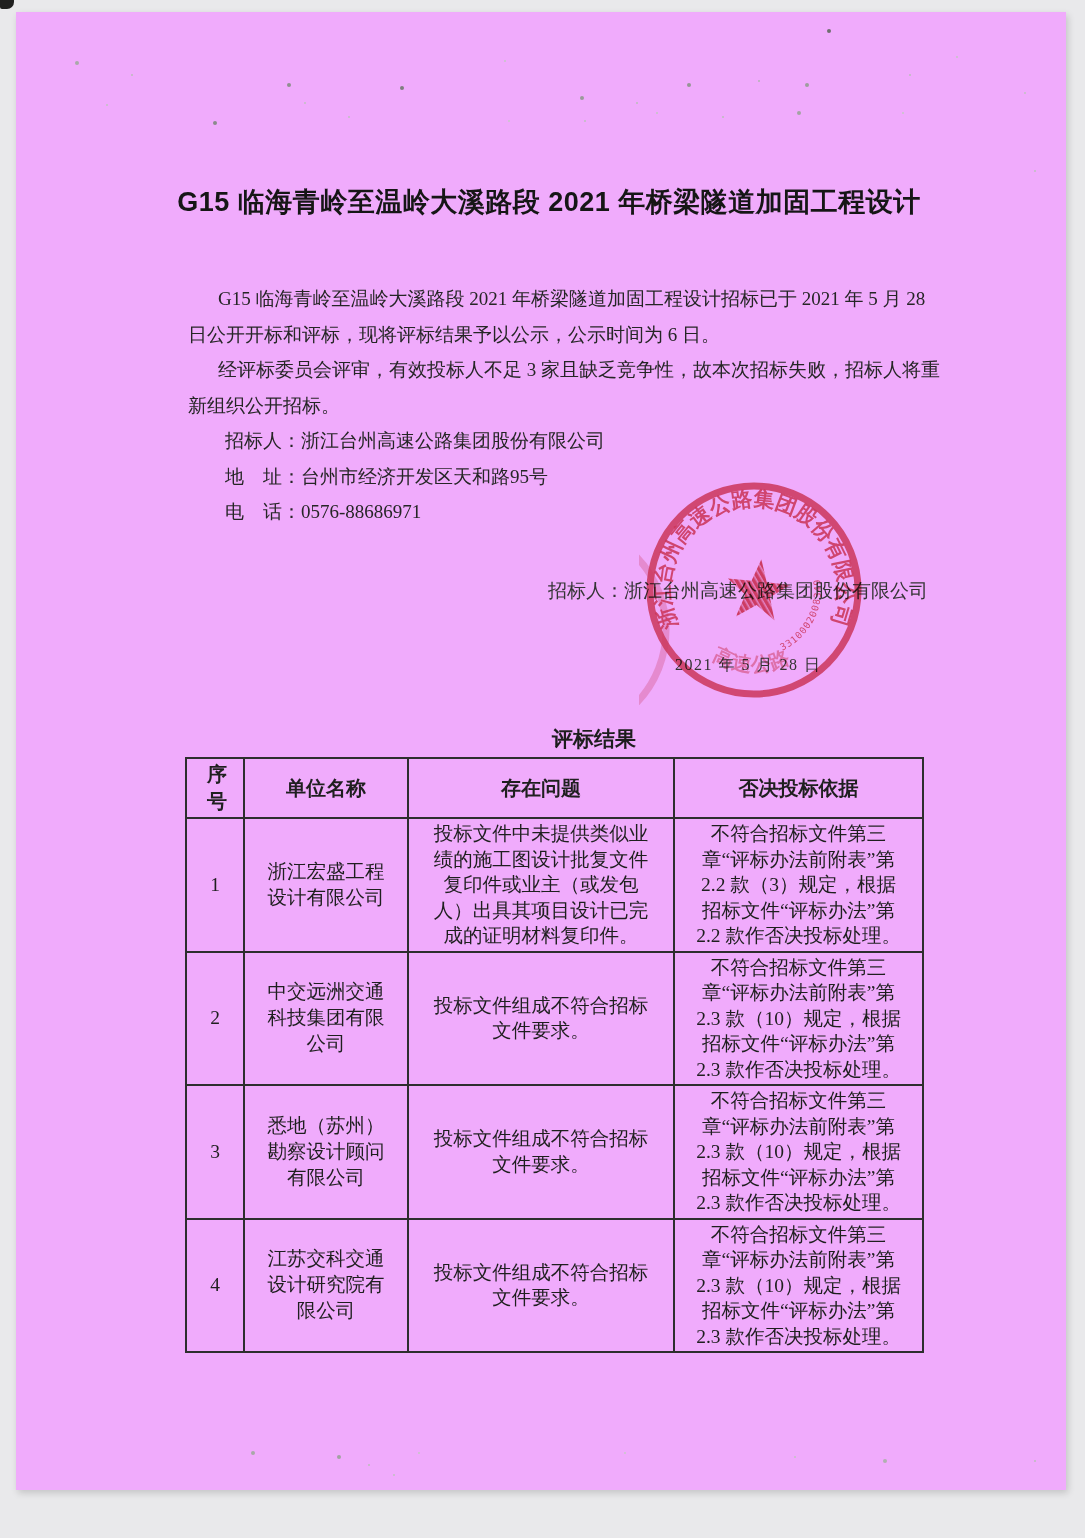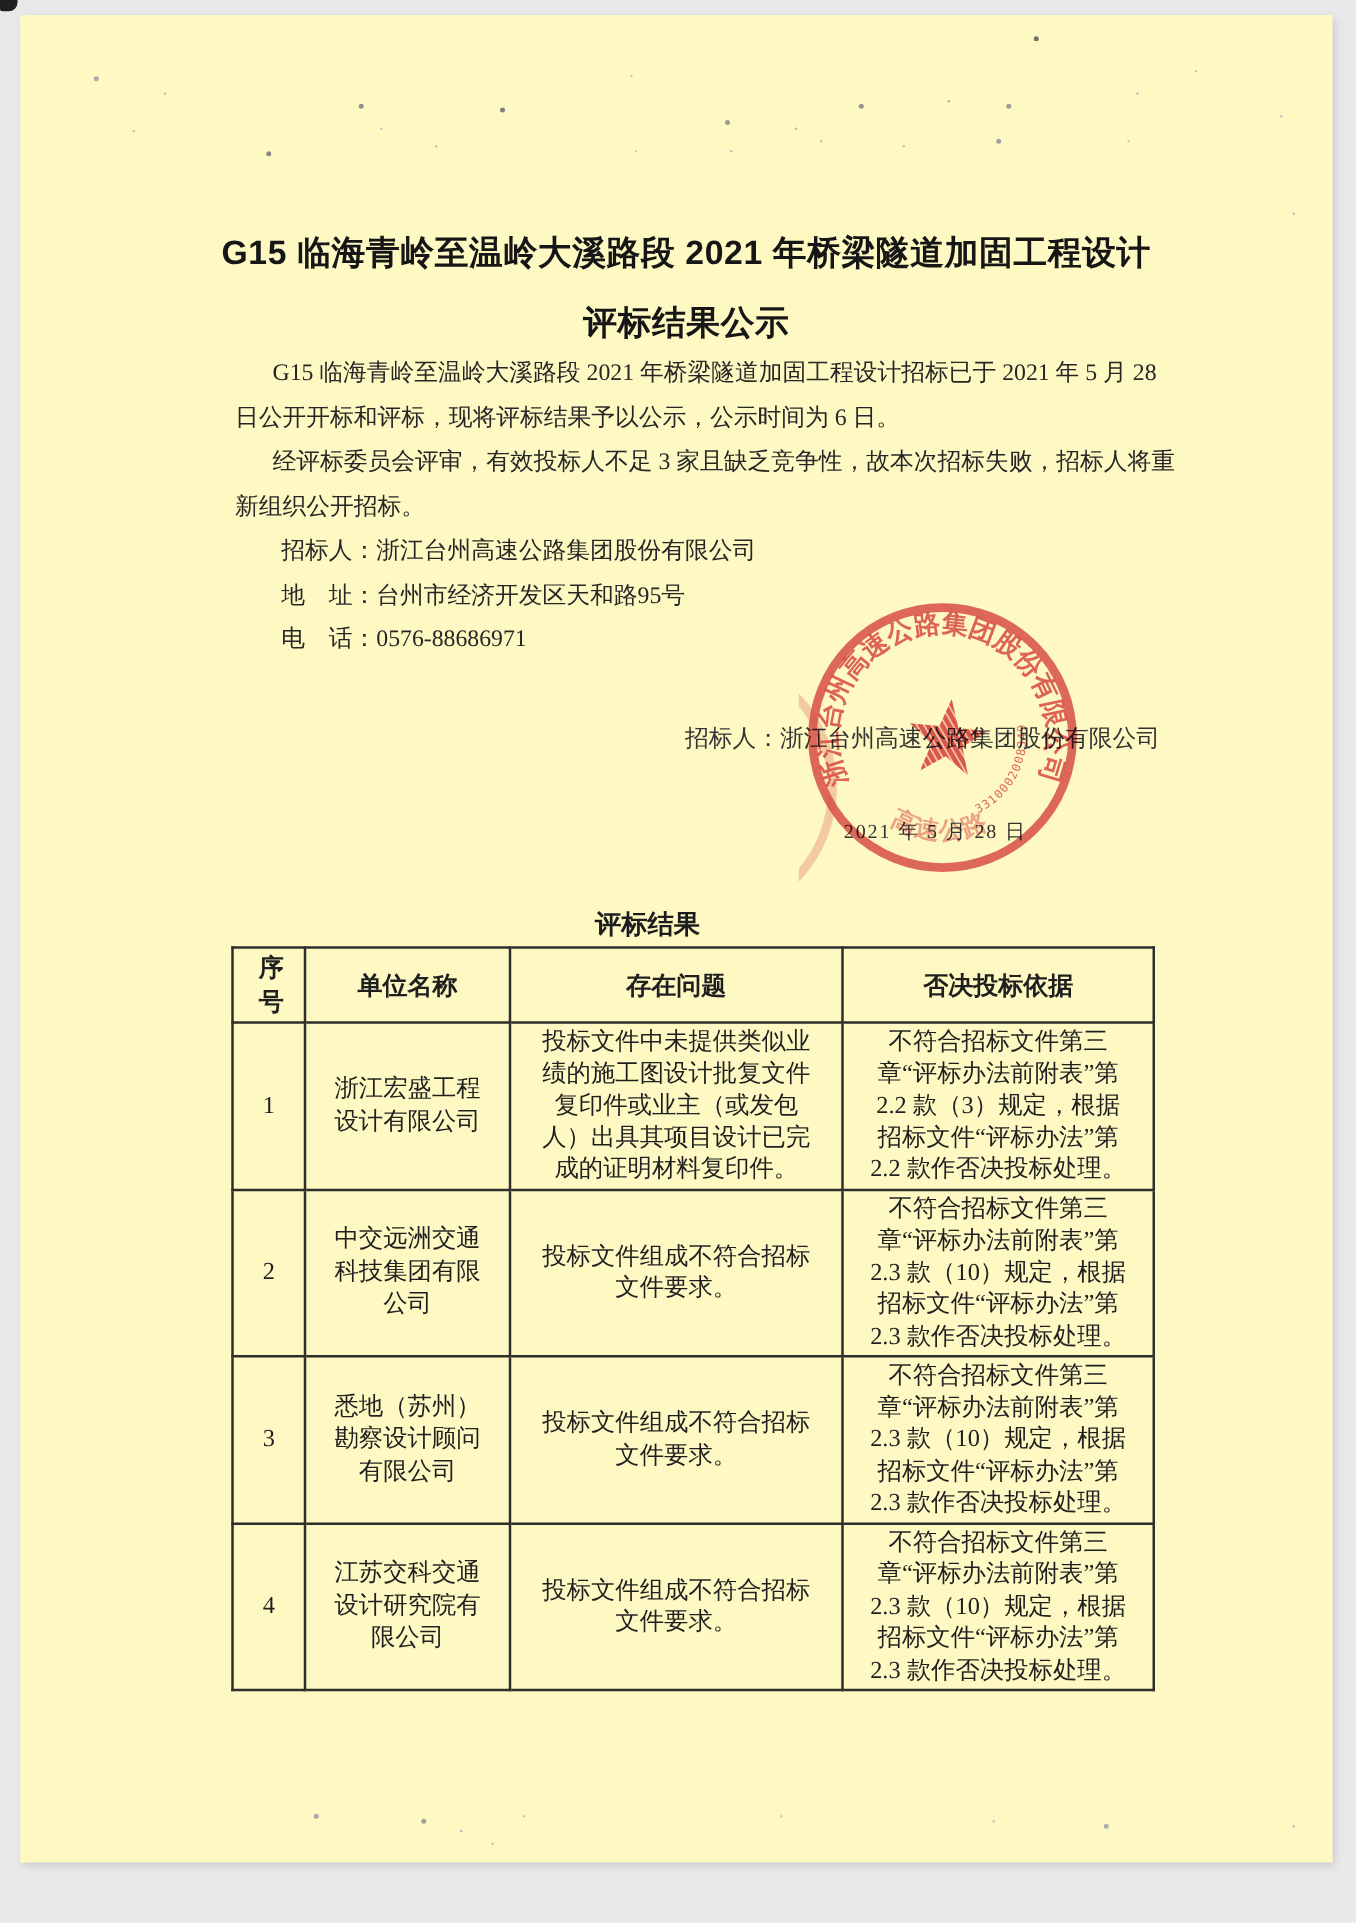--- a/index.html
+++ b/index.html
@@ -10,21 +10,21 @@
     position:relative;overflow:hidden;
     color:#2d2d2d;
   }
   .scan-bg{position:absolute;inset:0;background:#e9e9eb;}
   .corner-mark{
     position:absolute;left:0;top:0;width:14px;height:9px;
     background:#20201f;border-radius:0 0 7px 2px;z-index:6;
   }
   .page{
     position:absolute;left:16px;top:12px;width:1050px;height:1478px;
-    background:#fef9c3;
+    background:#f0abfc;
     box-shadow:2px 3px 7px rgba(0,0,0,0.16);
     z-index:1;
   }
   
   .speck{position:absolute;width:2px;height:2px;background:transparent;border-radius:50%;}
   .speck.s1{
     left:0;top:0;
     box-shadow:
       60px 50px 0 1px #a9a9a9, 115px 62px 0 0 #bdbdbd, 90px 92px 0 0 #c2c2c2,
       272px 72px 0 1px #8f8f8f, 288px 90px 0 0 #c0c0c0, 385px 75px 0 1px #7e7e7e,
@@ -72,21 +72,21 @@
   }
 
   .stamp{
     position:absolute;left:623px;top:463px;width:230px;height:230px;
     z-index:3;mix-blend-mode:multiply;opacity:0.92;
     filter:blur(0.3px);
     pointer-events:none;
   }
 
   .table-caption{
-    position:absolute;left:460px;top:713px;width:160px;text-align:left;
+    position:absolute;left:460px;top:713px;width:160px;text-align:right;
     font-family:"Liberation Sans","DejaVu Sans",sans-serif;
     font-weight:700;font-size:21px;color:#1d1d1d;
   }
 
   table.results{
     position:absolute;left:169px;top:745px;width:737px;
     border-collapse:collapse;table-layout:fixed;
     font-size:19.5px;color:#1f1f1f;
   }
   table.results th,table.results td{
@@ -106,21 +106,20 @@
 <body>
 
 <div class="scan-bg"></div>
 <div class="corner-mark"></div>
 
 <div class="page">
   <div class="speck s1"></div>
   <div class="speck s2"></div>
 
   <div class="title-line title-1">G15 临海青岭至温岭大溪路段 2021 年桥梁隧道加固工程设计</div>
-  <div class="title-line title-2">评标结果公示</div>
 
   <div class="bodytext">
     <div class="line indent">G15 临海青岭至温岭大溪路段 2021 年桥梁隧道加固工程设计招标已于 2021 年 5 月 28</div>
     <div class="line">日公开开标和评标，现将评标结果予以公示，公示时间为 6 日。</div>
     <div class="line indent">经评标委员会评审，有效投标人不足 3 家且缺乏竞争性，故本次招标失败，招标人将重</div>
     <div class="line">新组织公开招标。</div>
     <div class="contact">
       <div class="line"><span>招标人：</span><span>浙江台州高速公路集团股份有限公司</span></div>
       <div class="line"><span>地　址：</span><span>台州市经济开发区天和路95号</span></div>
       <div class="line"><span>电　话：</span><span>0576-88686971</span></div>

